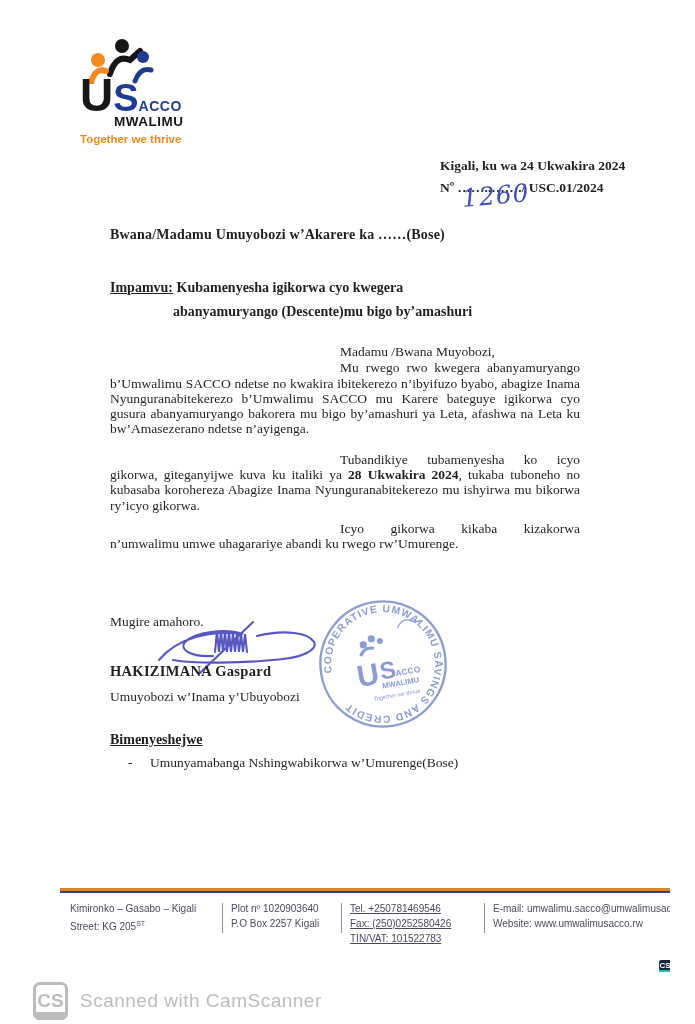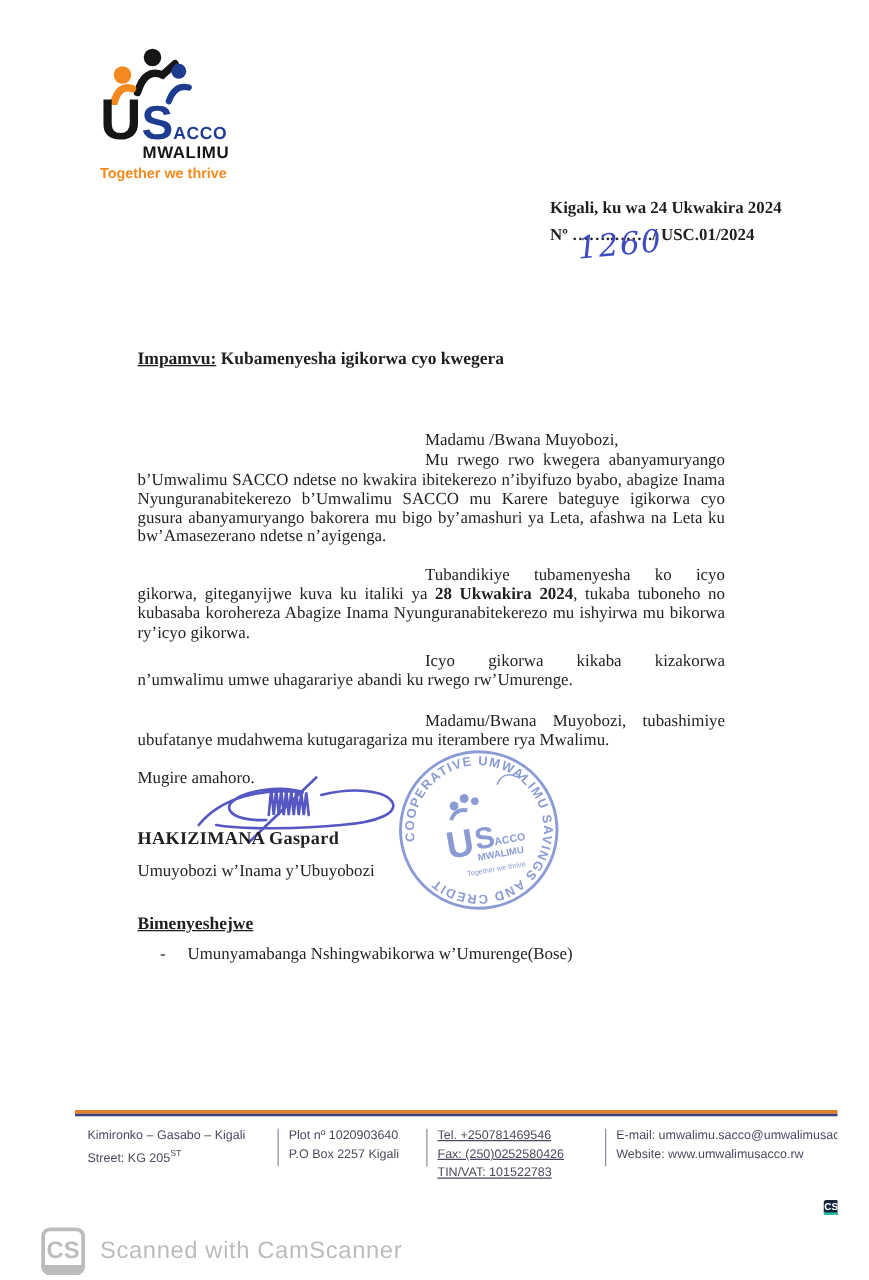--- a/index.html
+++ b/index.html
@@ -112,34 +112,35 @@
   </div>
 
   <div class="date-block">
     <div>Kigali, ku wa 24 Ukwakira 2024</div>
     <div style="position:relative;">
       <span>Nº ……..……./ USC.01/2024</span>
       <span class="handwritten-no">1260</span>
     </div>
   </div>
 
+  <div class="addressee">Bwana/Madamu Umuyobozi w’Akarere ka ……(Bose)</div>
 
   <div class="subject">
     <div>
       <span class="subject-label">Impamvu:</span>
       <span>Kubamenyesha igikorwa cyo kwegera</span>
     </div>
+    <div class="subject-line2">abanyamuryango (Descente)mu bigo by’amashuri</div>
   </div>
 
   <div class="body-text">
     <div class="salutation">Madamu /Bwana Muyobozi,</div>
     <p class="para p1">Mu rwego rwo kwegera abanyamuryango b’Umwalimu SACCO ndetse no kwakira ibitekerezo n’ibyifuzo byabo, abagize Inama Nyunguranabitekerezo b’Umwalimu SACCO mu Karere bateguye igikorwa cyo gusura abanyamuryango bakorera mu bigo by’amashuri ya Leta, afashwa na Leta ku bw’Amasezerano ndetse n’ayigenga.</p>
     <p class="para p2"><span>Tubandikiye tubamenyesha ko icyo gikorwa, giteganyijwe kuva ku italiki ya </span><span class="bold-date">28 Ukwakira 2024</span><span>, tukaba tuboneho no kubasaba korohereza Abagize Inama Nyunguranabitekerezo mu ishyirwa mu bikorwa ry’icyo gikorwa.</span></p>
     <p class="para p3">Icyo gikorwa kikaba kizakorwa n’umwalimu umwe uhagarariye abandi ku rwego rw’Umurenge.</p>
-    <p class="para p4">Madamu/Bwana Muyobozi, tubashimiye ubufatanye mudahwema kutugaragariza mu iterambere rya Mwalimu.</p>
   </div>
 
   <div class="closing">Mugire amahoro.</div>
 
   <svg class="signature" width="205" height="62" viewBox="0 0 205 62">
     <g stroke="#4749bd" stroke-width="2.1" fill="none" stroke-linecap="round" opacity="0.92">
       <path d="M6,42 C24,20 56,12 90,16 C72,10 42,14 32,24 C26,31 36,39 60,38"></path>
       <path d="M62,34 l2,-21 2,21 2,-21 2,21 2,-20 2,20 2,-20 2,20 2,-19 2,19 2,-19 2,19 2,-18 2,18 2,-18 2,18"></path>
       <path d="M104,18 C132,11 156,15 161,24 C165,32 150,40 120,42 C90,45 42,46 20,42"></path>
       <path d="M46,56 L100,4"></path>

